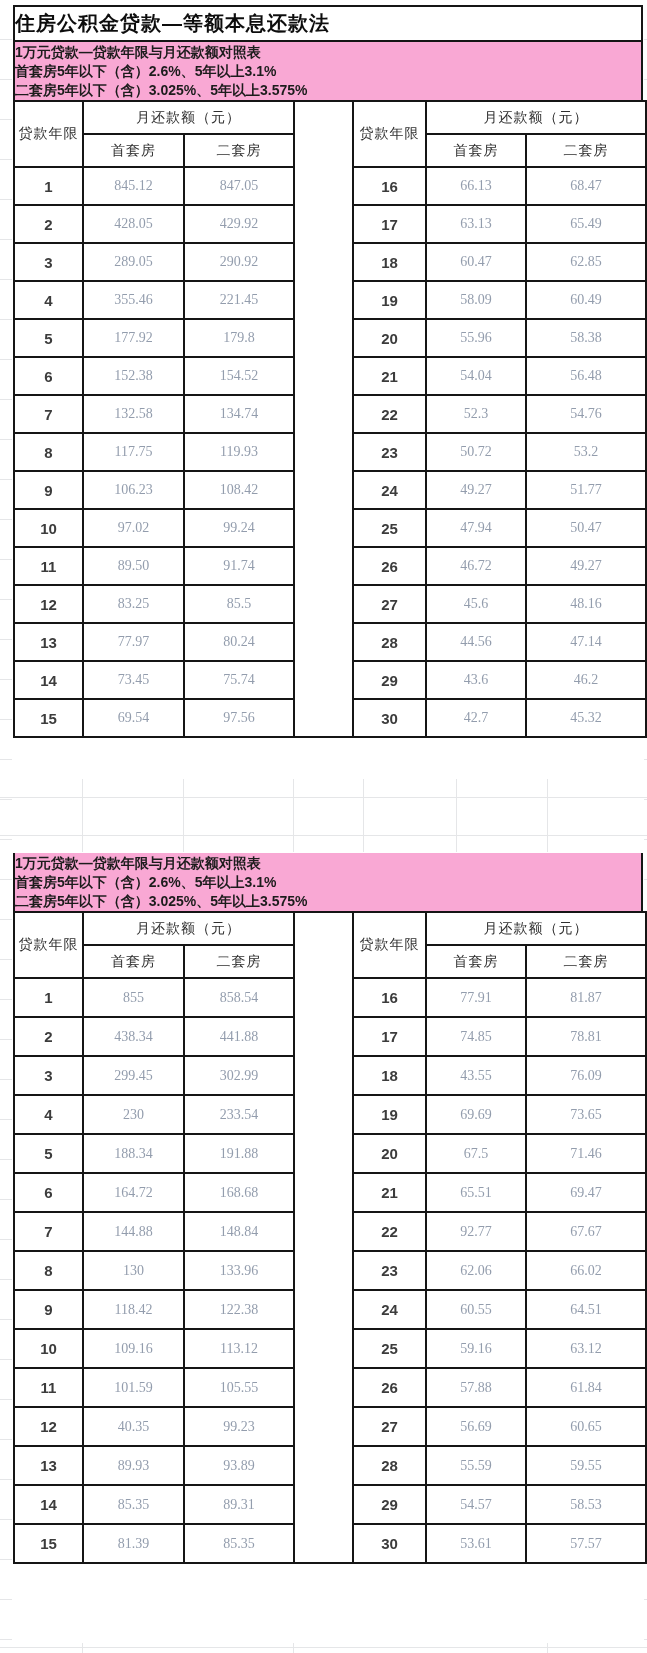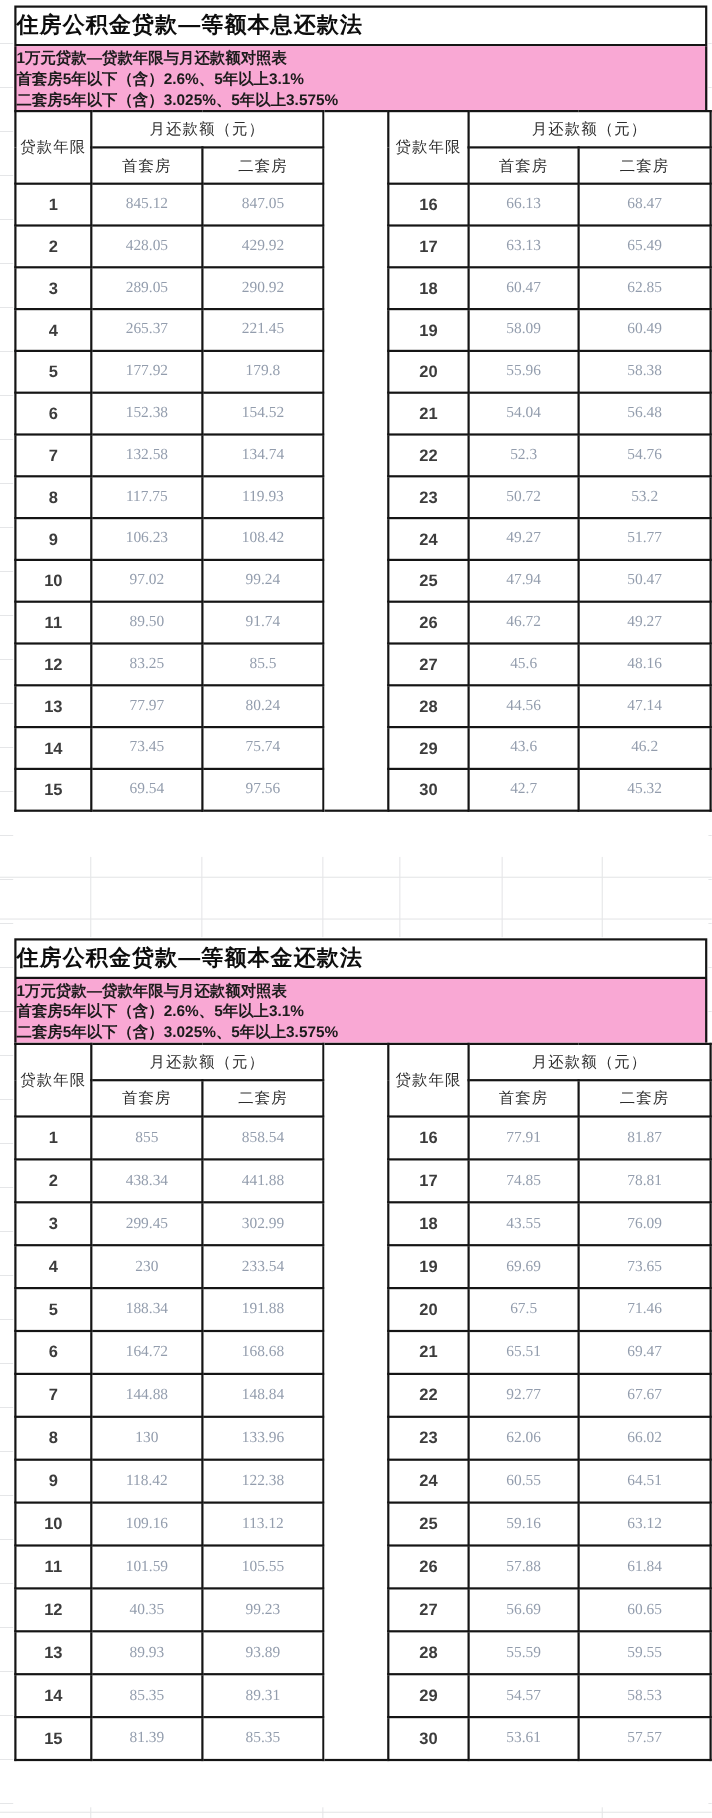--- a/index.html
+++ b/index.html
@@ -115,21 +115,21 @@
             <td class="val">428.05</td>
             <td class="val">429.92</td>
           </tr>
           <tr>
             <td class="year">3</td>
             <td class="val">289.05</td>
             <td class="val">290.92</td>
           </tr>
           <tr>
             <td class="year">4</td>
-            <td class="val">265.37</td>
+            <td class="val">355.46</td>
             <td class="val">221.45</td>
           </tr>
           <tr>
             <td class="year">5</td>
             <td class="val">177.92</td>
             <td class="val">179.8</td>
           </tr>
           <tr>
             <td class="year">6</td>
             <td class="val">152.38</td>
@@ -274,21 +274,20 @@
             <td class="year">30</td>
             <td class="val">42.7</td>
             <td class="val">45.32</td>
           </tr>
         </tbody>
     </table>
   </div>
 </section>
 
 <section class="loan-table tbl-2" style="top:853px;">
-  <div class="t-title">住房公积金贷款—等额本金还款法</div>
   <div class="t-sub">
     <div>1万元贷款—贷款年限与月还款额对照表</div>
     <div>首套房5年以下（含）2.6%、5年以上3.1%</div>
     <div>二套房5年以下（含）3.025%、5年以上3.575%</div>
   </div>
   <div class="t-body">
     <table class="panel panel-left">
       <colgroup>
           <col style="width:69px">
           <col style="width:101px">

